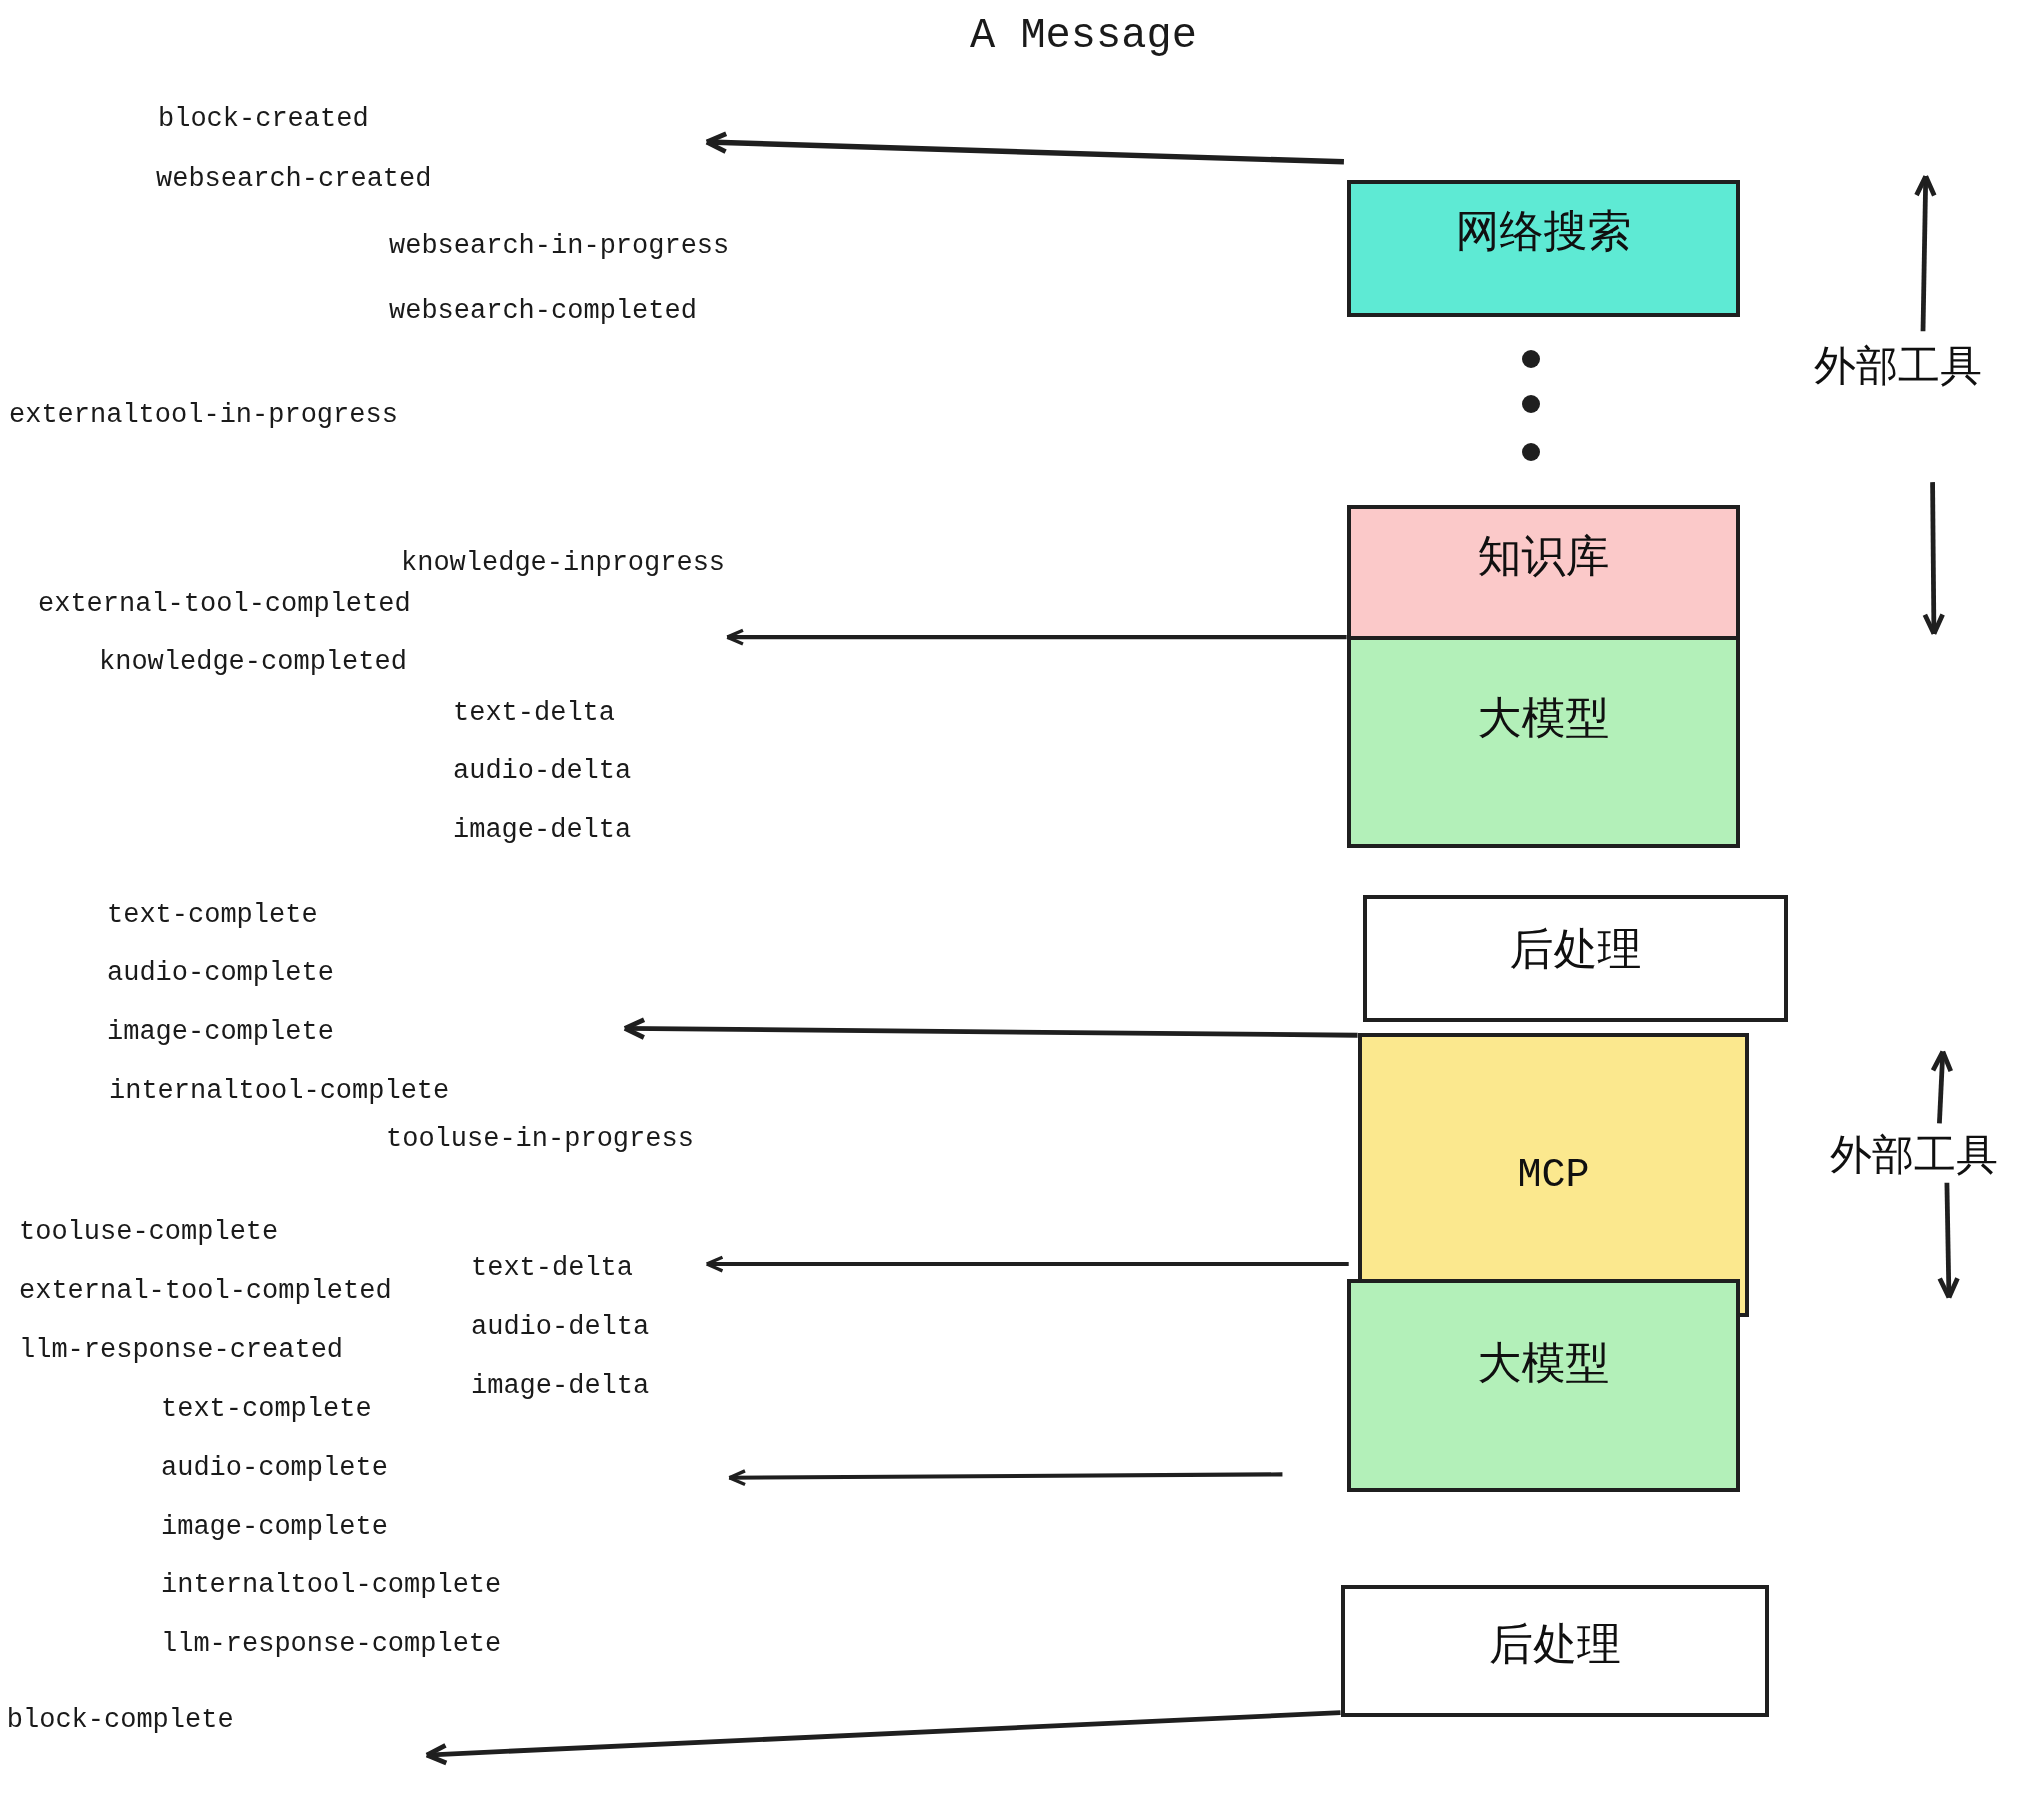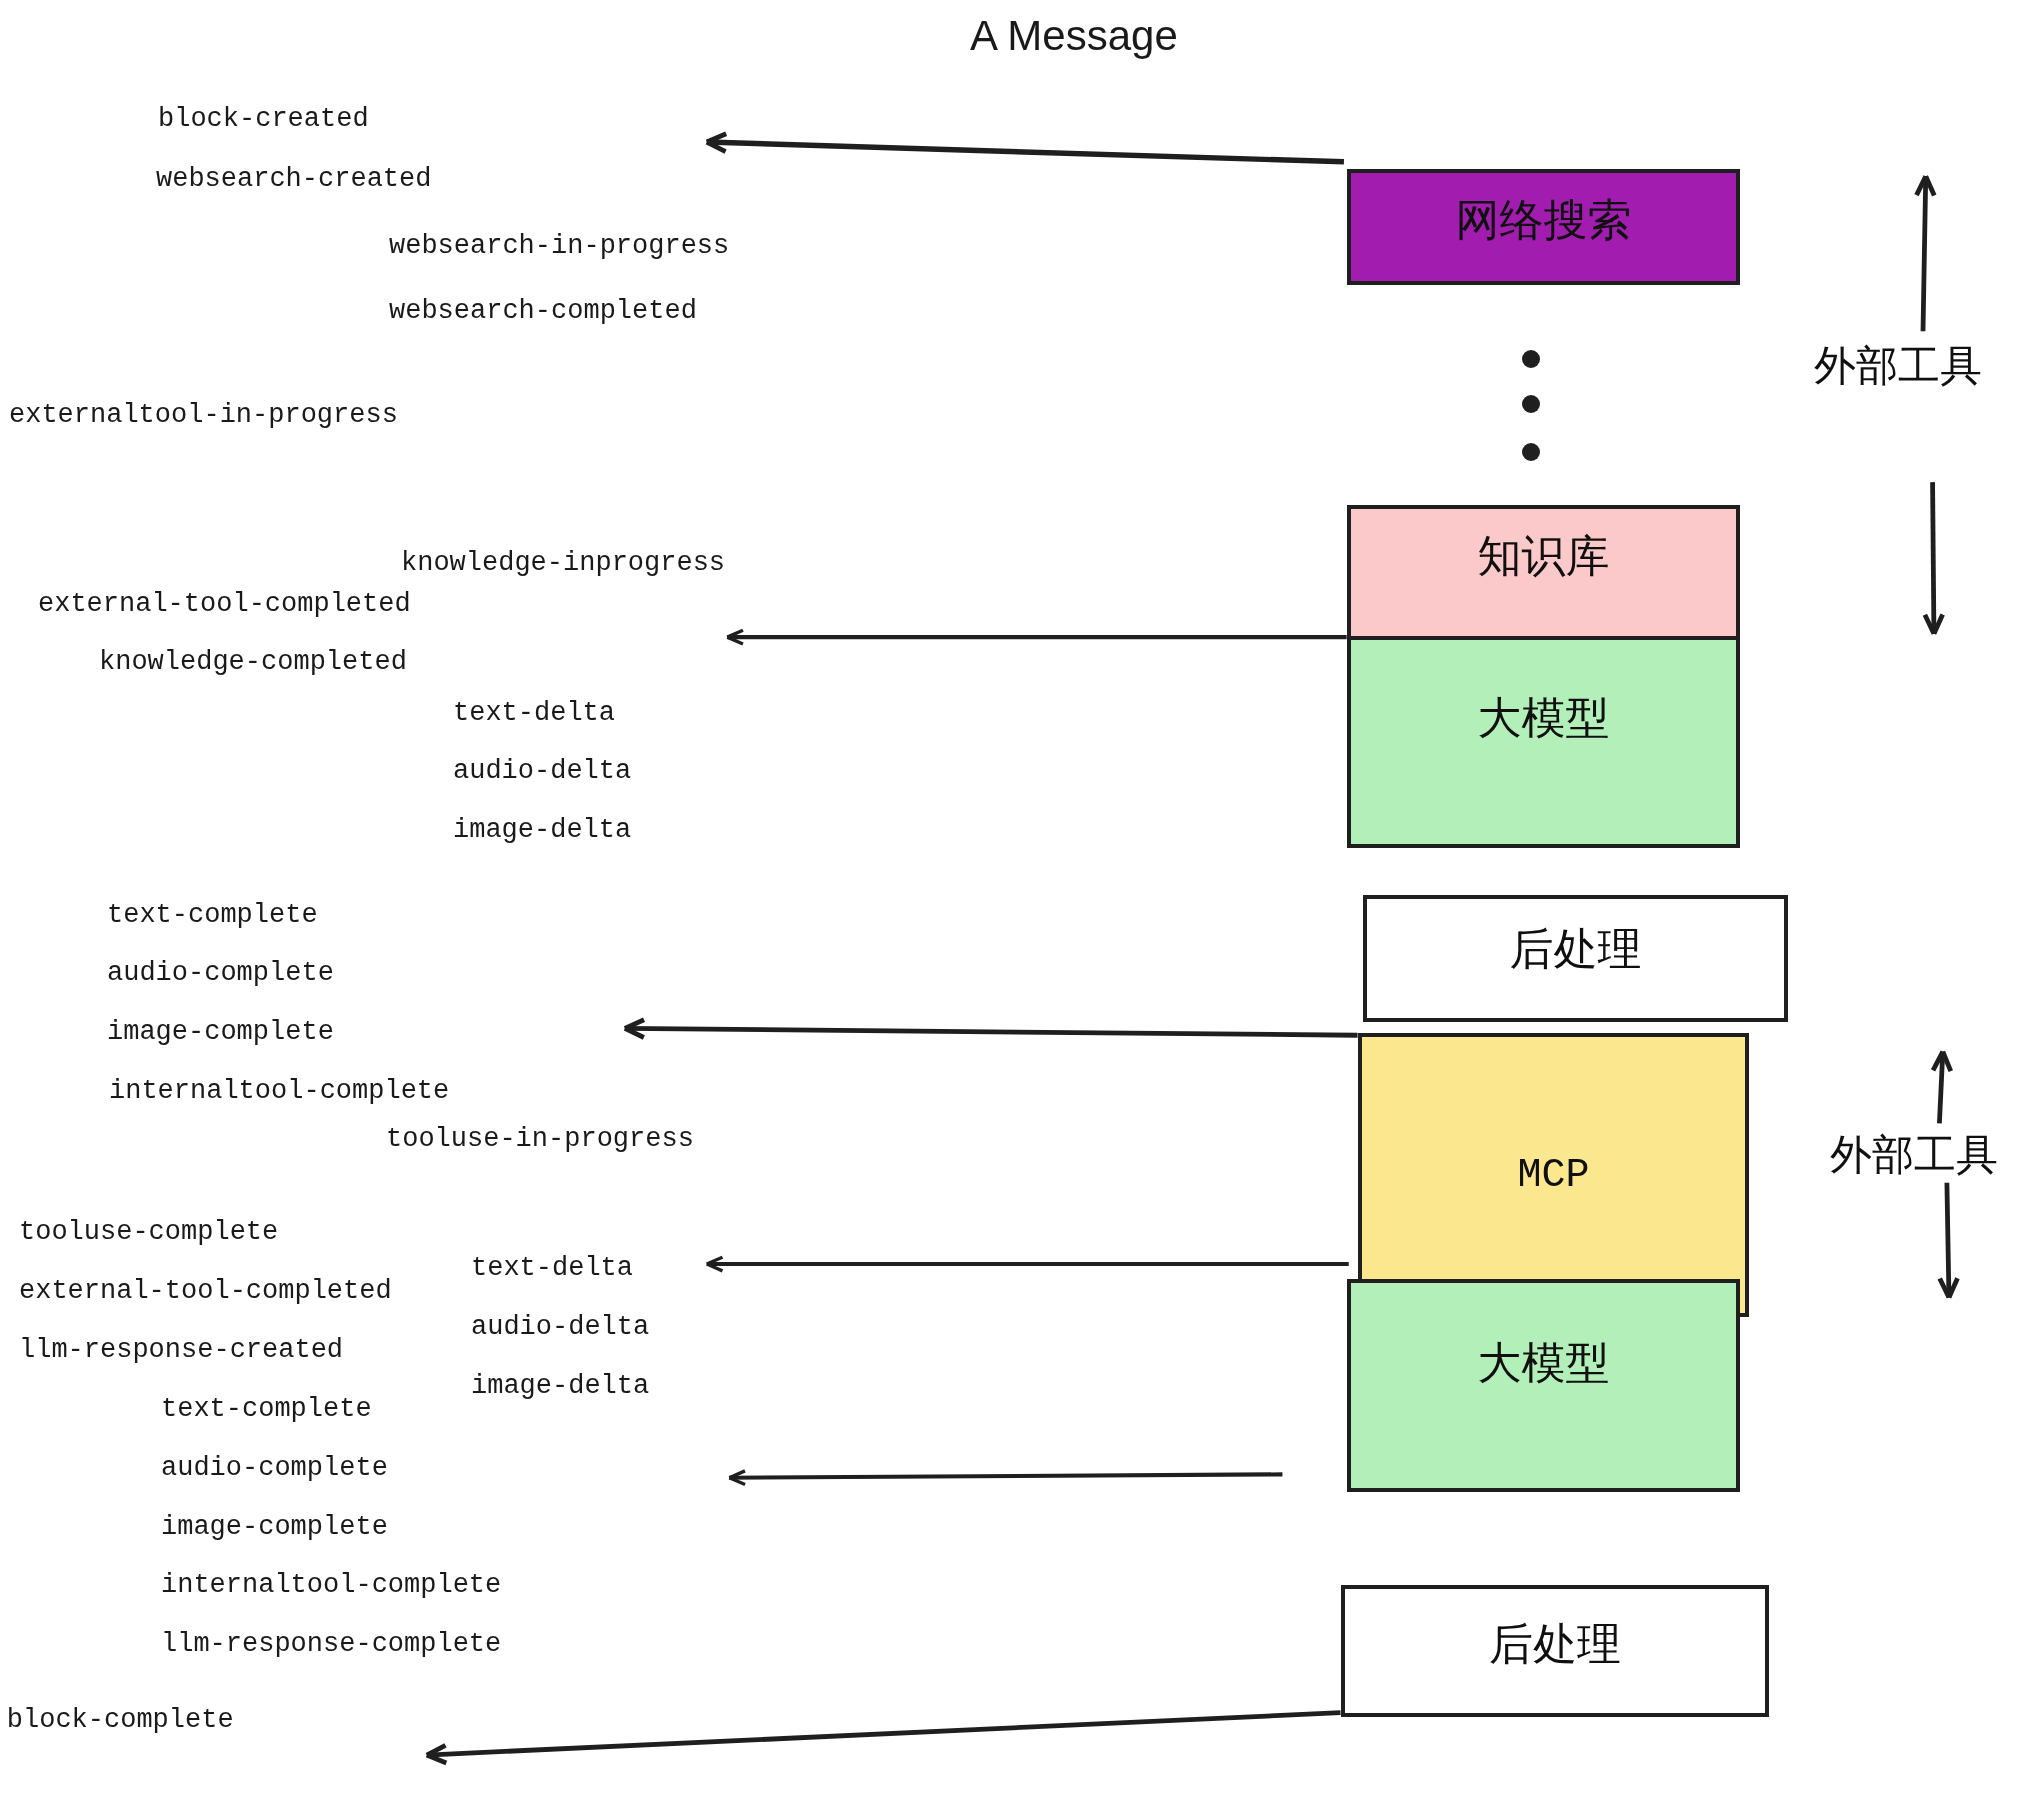--- a/index.html
+++ b/index.html
@@ -19,21 +19,21 @@
     position: absolute;
     font-family: "Liberation Mono", "DejaVu Sans Mono", monospace;
     font-size: 27px;
     line-height: 1;
     color: #1a1a1a;
     white-space: nowrap;
     letter-spacing: 0px;
   }
   .title {
     position: absolute;
-    font-family: Liberation Sans, sans-serif;
+    font-family: Liberation Mono, monospace;
     font-size: 42px;
     color: #1a1a1a;
     white-space: nowrap;
   }
   .node {
     position: absolute;
     box-sizing: border-box;
     border: 4.8px solid #1f1f1f;
     display: flex;
     align-items: flex-start;
@@ -106,21 +106,21 @@
 
     <line x1="1963" y1="2508" x2="625" y2="2570" stroke="#1f1f1f" stroke-width="7" marker-end="url(#ahb)"></line>
 
     <line x1="2816" y1="485" x2="2820" y2="258" stroke="#1f1f1f" stroke-width="7" marker-end="url(#ahb)"></line>
     <line x1="2830" y1="706" x2="2832" y2="928" stroke="#1f1f1f" stroke-width="7" marker-end="url(#ahb)"></line>
 
     <line x1="2840" y1="1645" x2="2845" y2="1540" stroke="#1f1f1f" stroke-width="7" marker-end="url(#ahb)"></line>
     <line x1="2851" y1="1732" x2="2854" y2="1900" stroke="#1f1f1f" stroke-width="7" marker-end="url(#ahb)"></line>
   </svg>
 
-  <div class="node" style="left:1347px; top:169px; width:393px; height:116px; background:#a21caf;">
+  <div class="node" style="left:1347px; top:180px; width:393px; height:137px; background:#5eead4;">
     <span class="label">网络搜索</span>
   </div>
 
   <div class="node" style="left:1347px; top:505px; width:393px; height:145px; background:#fbc9c9;">
     <span class="label">知识库</span>
   </div>
 
   <div class="node" style="left:1347px; top:636px; width:393px; height:212px; background:#b3f0b9; padding-top:49px;">
     <span class="label">大模型</span>
   </div>

